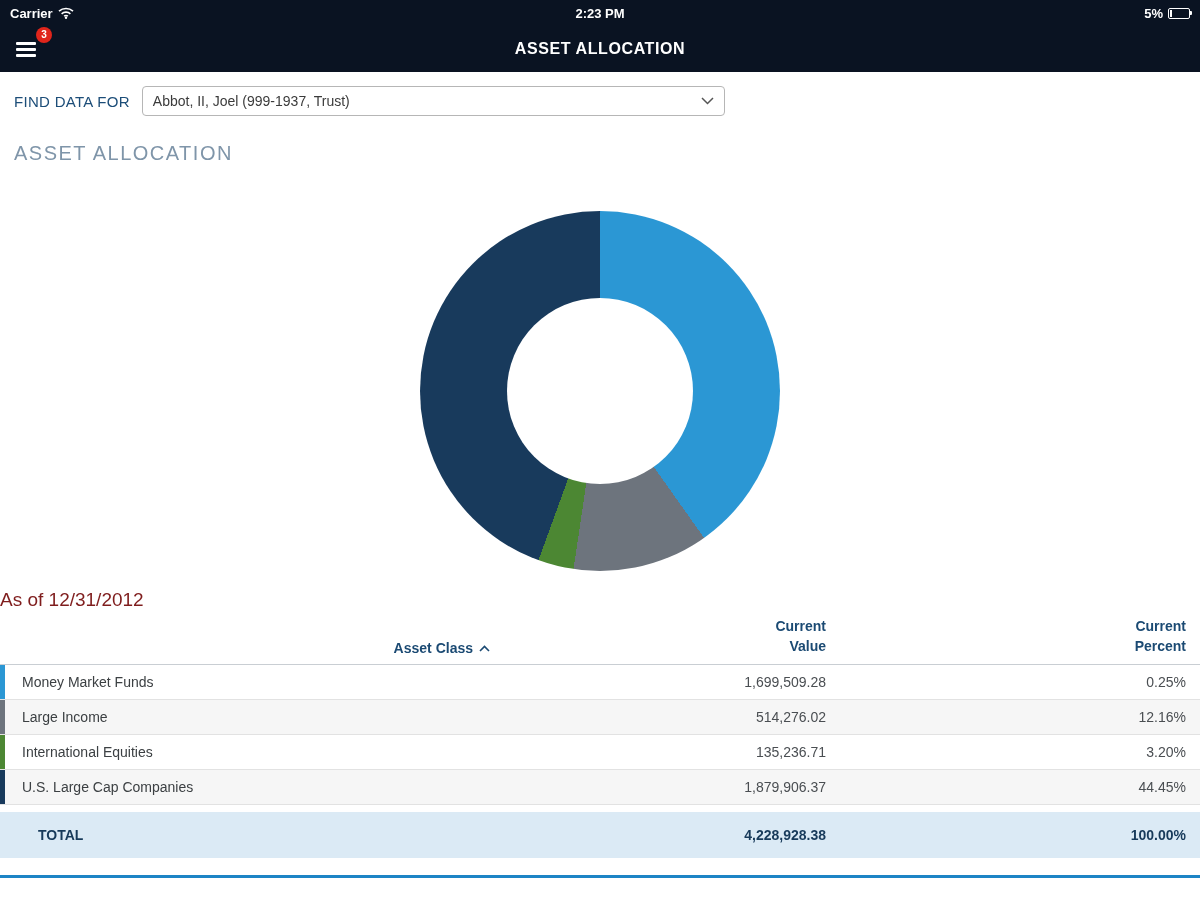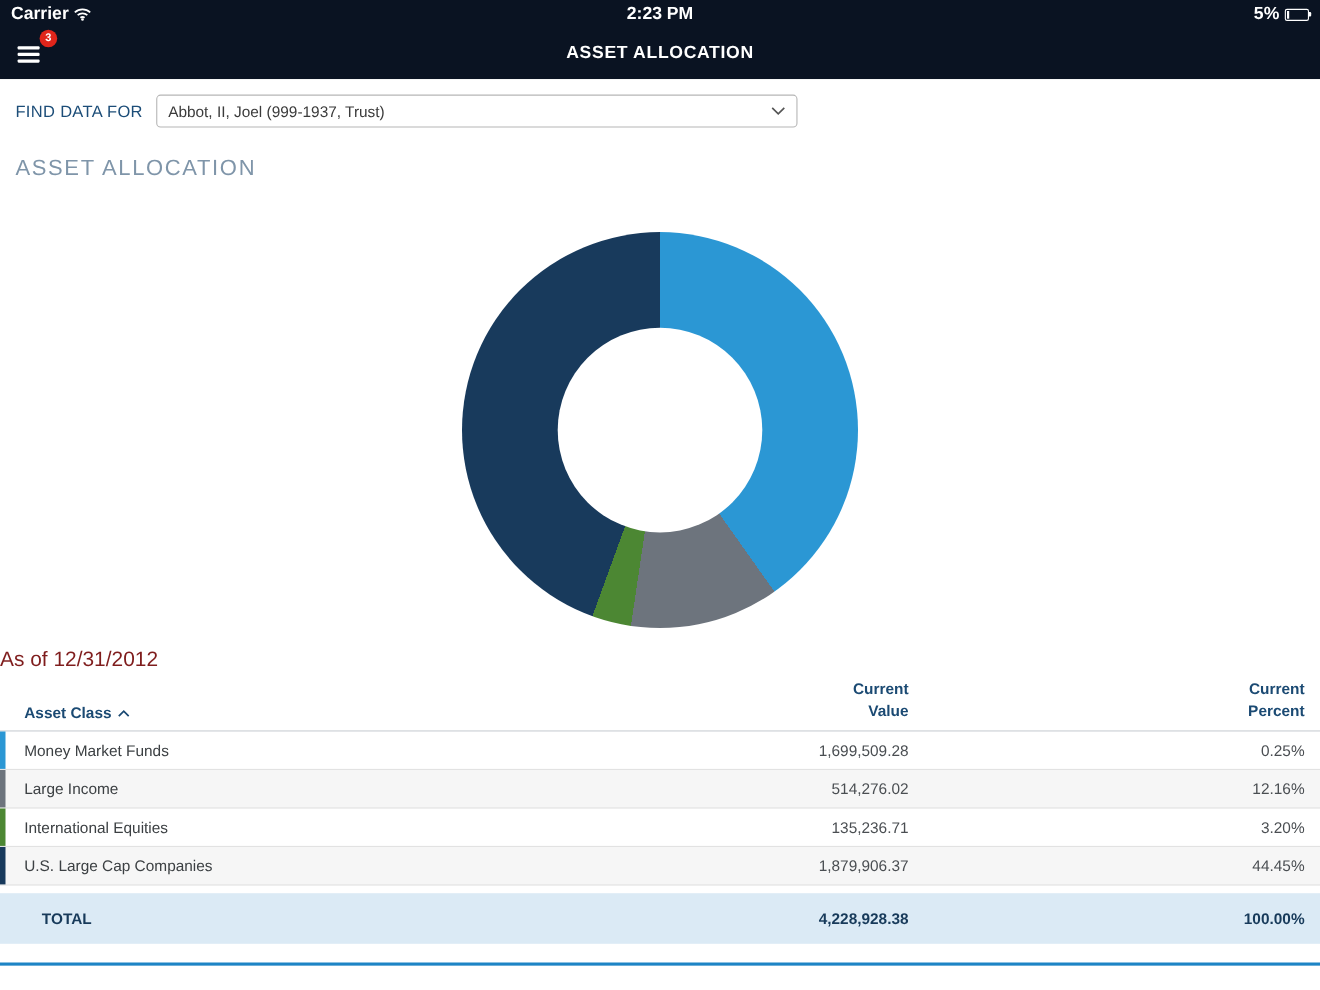--- a/index.html
+++ b/index.html
@@ -1,21 +1,21 @@
 <!DOCTYPE html>
 <html><head>
 <meta charset="utf-8">
 <style>
   * { margin:0; padding:0; box-sizing:border-box; }
   html,body { width:1200px; height:900px; background:#fff; font-family:"Liberation Sans", sans-serif; }
   .app { width:1200px; height:900px; display:flex; flex-direction:column; overflow:hidden; background:#fff; }
 
   
   .topbar { background:#0a1322; color:#fff; flex:0 0 auto; }
-  .statusbar { height:26px; display:flex; align-items:center; justify-content:space-between; padding:0 10px; font-size:16px; font-weight:bold; }
+  .statusbar { height:26px; display:flex; align-items:center; justify-content:space-between; padding:0 10px; font-size:13px; font-weight:bold; }
   .status-left, .status-right { display:flex; align-items:center; gap:5px; width:120px; }
   .status-right { justify-content:flex-end; }
   .battery { width:22px; height:11px; border:1px solid #fff; border-radius:2px; position:relative; display:inline-block; }
   .battery::after { content:""; position:absolute; right:-3px; top:2.5px; width:2px; height:4px; background:#fff; border-radius:0 1px 1px 0; }
   .battery .charge { position:absolute; left:1px; top:1px; bottom:1px; width:2px; background:#fff; }
   .navbar { height:46px; position:relative; display:flex; align-items:center; }
   .menu-btn { position:absolute; left:16px; top:8px; width:34px; height:30px; background:transparent; border:none; cursor:pointer; }
   .menu-lines { display:block; width:20px; }
   .menu-lines i { display:block; height:3px; background:#fff; margin:3px 0; border-radius:1px; }
   .badge { position:absolute; top:-7px; right:-2px; min-width:16px; height:16px; border-radius:8px; background:#e0251b; color:#fff; font-size:10px; font-weight:bold; line-height:16px; text-align:center; padding:0 2px; }
@@ -34,21 +34,21 @@
   
   .chart-wrap { display:flex; justify-content:center; margin-top:46px; }
   .donut { width:360px; height:360px; border-radius:50%; position:relative; }
   .donut .hole { position:absolute; left:50%; top:50%; width:186px; height:186px; margin:-93px 0 0 -93px; background:#fff; border-radius:50%; }
 
   .asof { text-align:left; padding:18px 14px 0 0; font-size:19px; color:#7f1d1d; }
 
   
   .table { margin-top:6px; }
   .thead { display:grid; grid-template-columns:1fr 350px 360px; align-items:end; padding-bottom:8px; border-bottom:1px solid #c9ced3; }
-  .th-asset { padding-left:22px; font-size:14px; font-weight:bold; color:#1b4a73; display:flex; align-items:center; gap:6px; }
+  .th-asset { padding-left:22px; font-size:14px; font-weight:bold; color:#1b4a73; display:flex; align-items:center; gap:6px;justify-content:flex-end; }
   .th-right { text-align:right; padding-right:14px; font-size:14px; font-weight:bold; color:#1b4a73; line-height:1.4; }
   .trow { display:grid; grid-template-columns:1fr 350px 360px; align-items:center; height:35px; position:relative; border-bottom:1px solid #e2e2e2; font-size:14px; }
   .trow:nth-child(even) { background:#f6f6f6; }
   .marker { position:absolute; left:0; top:0; bottom:0; width:5px; }
   .c-name { padding-left:22px; color:#3c4043; }
   .c-val, .c-pct { text-align:right; padding-right:14px; color:#4a4e52; }
   .total-row { margin-top:7px; display:grid; grid-template-columns:1fr 350px 360px; align-items:center; height:46px; background:#dbeaf5; font-size:14px; font-weight:bold; color:#173a5a; }
   .total-row .c-name { padding-left:38px; color:#173a5a; }
   .total-row .c-val, .total-row .c-pct { color:#173a5a; }
 

